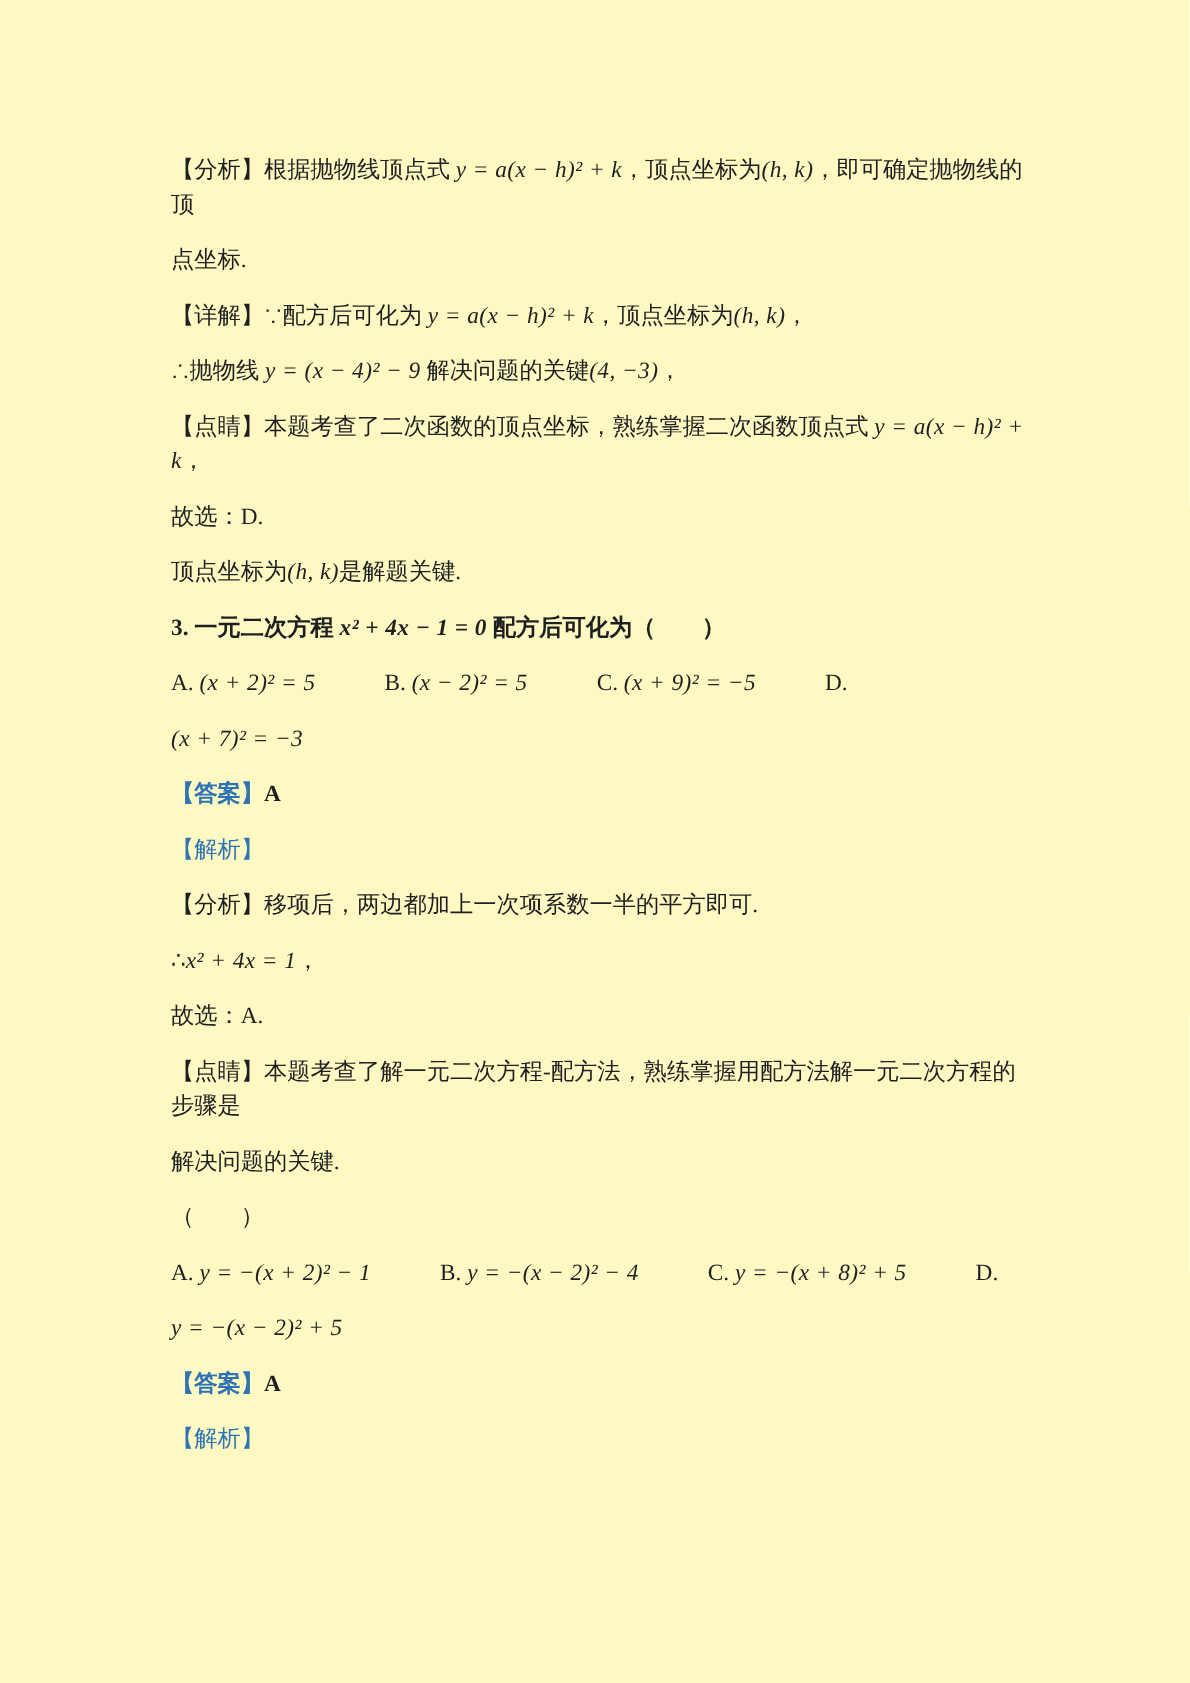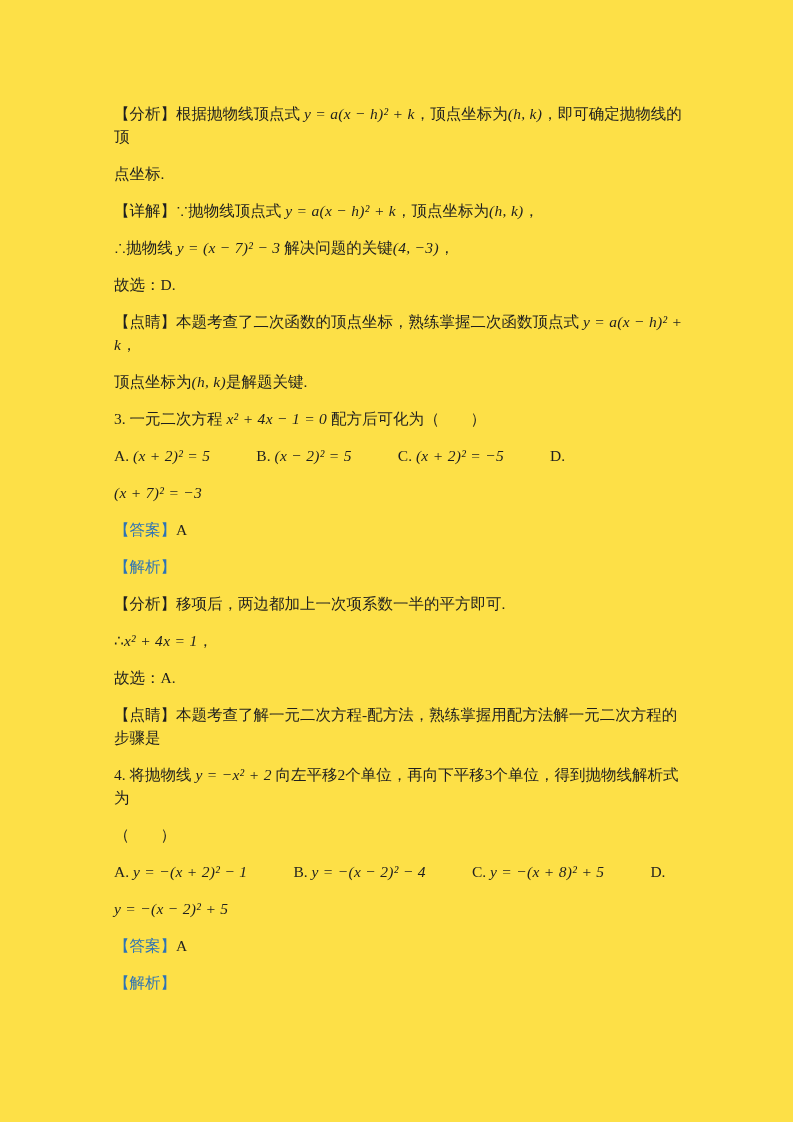--- a/index.html
+++ b/index.html
@@ -21,20 +21,21 @@
     overflow: hidden;
   }
   .doc-line {
     line-height: 23px;
     min-height: 23px;
     margin-bottom: 14px;
     white-space: normal;
   }
   .doc-line.gap-before {
     margin-top: 9px;
+    font-weight: bold;
   }
   .seg-text {
     font-family: "Liberation Serif", serif;
     font-style: normal;
   }
   .seg-math {
     font-family: "Liberation Serif", serif;
     font-style: italic;
     letter-spacing: 0.3px;
   }
@@ -43,38 +44,38 @@
   }
   .seg-gap {
     display: inline-block;
     width: 46px;
     height: 1px;
   }
 </style>
 </head>
 <body>
 
-<div class="page" style="background: #fde047; color: rgb(31, 31, 31);">
+<div class="page" style="background: #fef9c3; color: rgb(31, 31, 31);">
   <div>
       <div class="doc-line"><span class="seg-text">【分析】根据抛物线顶点式 </span><span class="seg-math">y = a(x − h)² + k</span><span class="seg-text">，顶点坐标为</span><span class="seg-math">(h, k)</span><span class="seg-text">，即可确定抛物线的顶</span></div>
       <div class="doc-line"><span class="seg-text">点坐标.</span></div>
-      <div class="doc-line"><span class="seg-text">【详解】∵抛物线顶点式 </span><span class="seg-math">y = a(x − h)² + k</span><span class="seg-text">，顶点坐标为</span><span class="seg-math">(h, k)</span><span class="seg-text">，</span></div>
-      <div class="doc-line"><span class="seg-text">∴抛物线 </span><span class="seg-math">y = (x − 7)² − 3</span><span class="seg-text"> 解决问题的关键</span><span class="seg-math">(4, −3)</span><span class="seg-text">，</span></div>
+      <div class="doc-line"><span class="seg-text">【详解】∵配方后可化为 </span><span class="seg-math">y = a(x − h)² + k</span><span class="seg-text">，顶点坐标为</span><span class="seg-math">(h, k)</span><span class="seg-text">，</span></div>
+      <div class="doc-line"><span class="seg-text">∴抛物线 </span><span class="seg-math">y = (x − 4)² − 9</span><span class="seg-text"> 解决问题的关键</span><span class="seg-math">(4, −3)</span><span class="seg-text">，</span></div>
+      <div class="doc-line"><span class="seg-text">【点睛】本题考查了二次函数的顶点坐标，熟练掌握二次函数顶点式 </span><span class="seg-math">y = a(x − h)² + k</span><span class="seg-text">，</span></div>
       <div class="doc-line"><span class="seg-text">故选：D.</span></div>
-      <div class="doc-line"><span class="seg-text">【点睛】本题考查了二次函数的顶点坐标，熟练掌握二次函数顶点式 </span><span class="seg-math">y = a(x − h)² + k</span><span class="seg-text">，</span></div>
       <div class="doc-line"><span class="seg-text">顶点坐标为</span><span class="seg-math">(h, k)</span><span class="seg-text">是解题关键.</span></div>
       <div class="doc-line gap-before"><span class="seg-text">3. 一元二次方程 </span><span class="seg-math">x² + 4x − 1 = 0</span><span class="seg-text"> 配方后可化为（　　）</span></div>
-      <div class="doc-line"><span class="seg-text">A. </span><span class="seg-math">(x + 2)² = 5</span><span class="seg-gap"></span><span class="seg-text">B. </span><span class="seg-math">(x − 2)² = 5</span><span class="seg-gap"></span><span class="seg-text">C. </span><span class="seg-math">(x + 2)² = −5</span><span class="seg-gap"></span><span class="seg-text">D.</span></div>
+      <div class="doc-line"><span class="seg-text">A. </span><span class="seg-math">(x + 2)² = 5</span><span class="seg-gap"></span><span class="seg-text">B. </span><span class="seg-math">(x − 2)² = 5</span><span class="seg-gap"></span><span class="seg-text">C. </span><span class="seg-math">(x + 9)² = −5</span><span class="seg-gap"></span><span class="seg-text">D.</span></div>
       <div class="doc-line"><span class="seg-math">(x + 7)² = −3</span></div>
       <div class="doc-line gap-before"><span class="seg-accent" style="color: rgb(46, 116, 181);">【答案】</span><span class="seg-text">A</span></div>
       <div class="doc-line"><span class="seg-accent" style="color: rgb(46, 116, 181);">【解析】</span></div>
       <div class="doc-line"><span class="seg-text">【分析】移项后，两边都加上一次项系数一半的平方即可.</span></div>
       <div class="doc-line"><span class="seg-text">∴</span><span class="seg-math">x² + 4x = 1</span><span class="seg-text">，</span></div>
       <div class="doc-line"><span class="seg-text">故选：A.</span></div>
       <div class="doc-line"><span class="seg-text">【点睛】本题考查了解一元二次方程-配方法，熟练掌握用配方法解一元二次方程的步骤是</span></div>
-      <div class="doc-line gap-before"><span class="seg-text">4. 将抛物线 </span><span class="seg-math">y = −x² + 2</span><span class="seg-text"> 向左平移2个单位，再向下平移3个单位，得到抛物线解析式为</span></div>
+      <div class="doc-line"><span class="seg-text">解决问题的关键.</span></div>
       <div class="doc-line"><span class="seg-text">（　　）</span></div>
       <div class="doc-line"><span class="seg-text">A. </span><span class="seg-math">y = −(x + 2)² − 1</span><span class="seg-gap"></span><span class="seg-text">B. </span><span class="seg-math">y = −(x − 2)² − 4</span><span class="seg-gap"></span><span class="seg-text">C. </span><span class="seg-math">y = −(x + 8)² + 5</span><span class="seg-gap"></span><span class="seg-text">D.</span></div>
       <div class="doc-line"><span class="seg-math">y = −(x − 2)² + 5</span></div>
       <div class="doc-line gap-before"><span class="seg-accent" style="color: rgb(46, 116, 181);">【答案】</span><span class="seg-text">A</span></div>
       <div class="doc-line"><span class="seg-accent" style="color: rgb(46, 116, 181);">【解析】</span></div>
     </div>
 </div>
 
 </body></html>

